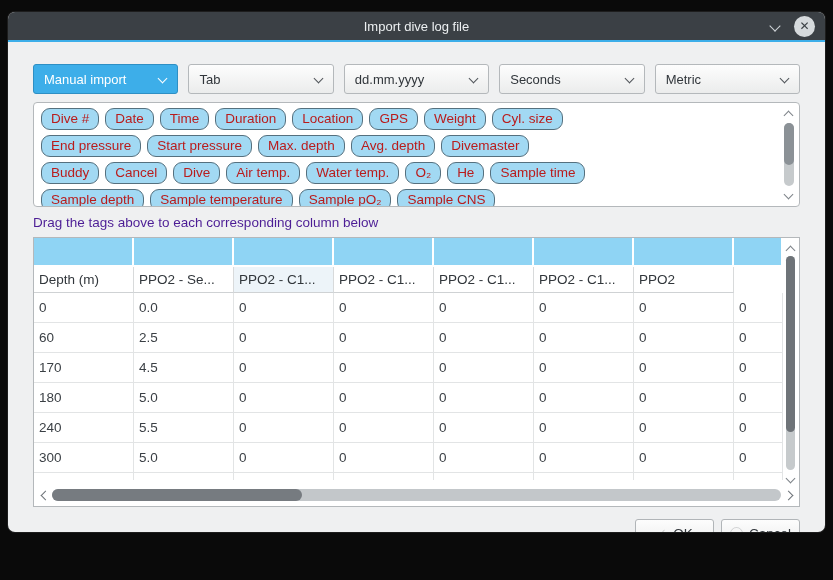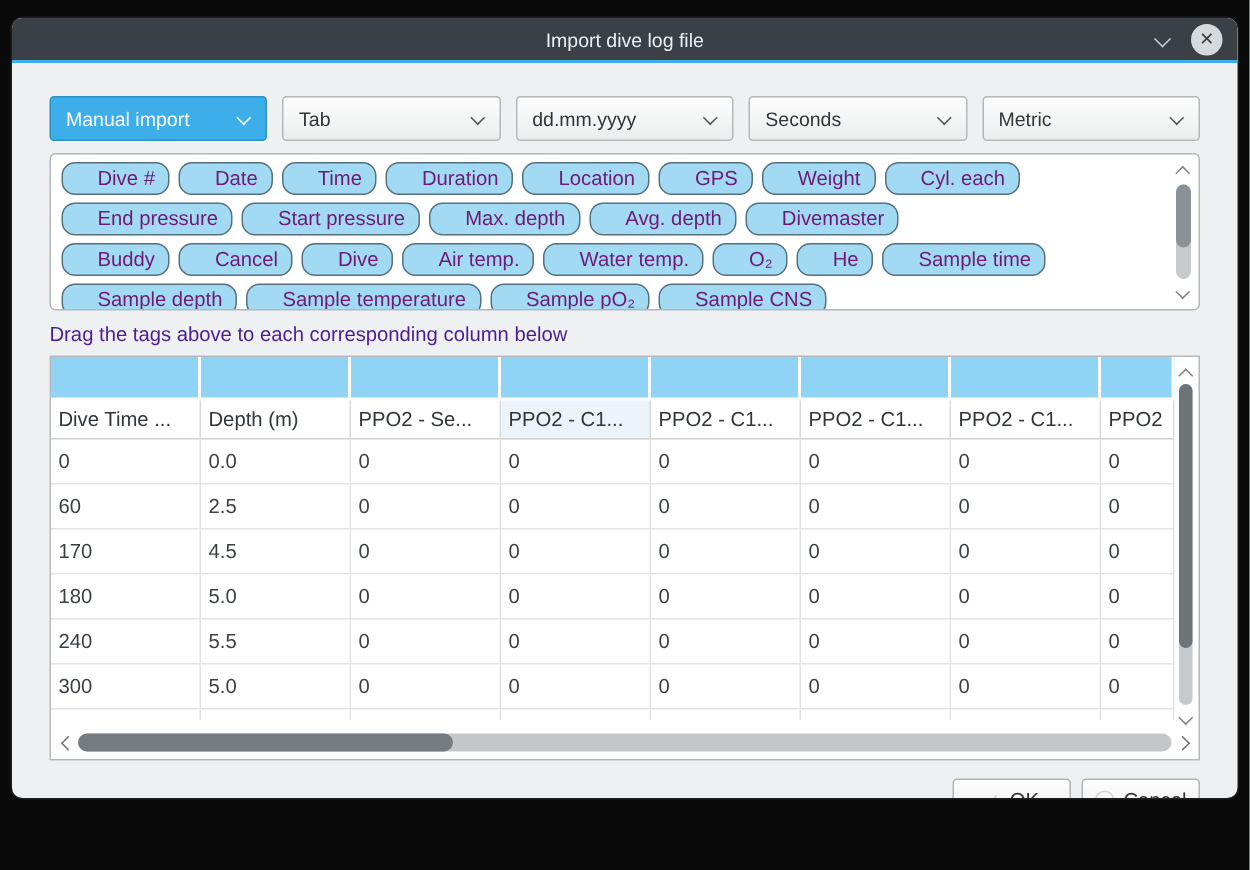--- a/index.html
+++ b/index.html
@@ -61,22 +61,22 @@
   .tags-box{
     margin-top:8px;height:103px;background:#ffffff;
     border:1px solid #b4b8bb;border-radius:4px;
     position:relative;overflow:hidden;flex:0 0 auto;
   }
   .tag-rows{position:absolute;left:7px;top:5px;right:26px;}
   .tag-row{display:flex;gap:6px;margin-bottom:5px;}
   .tag{
     background:var(--tag-bg,#a2d9f3);
     border:1px solid var(--tag-border,#55707e);
-    border-radius:9px;padding:2px 9px 3px 23px;
-    font-size:13.5px;color:#701a75;white-space:nowrap;cursor:grab;
+    border-radius:9px;padding:2px 9px 3px 9px;
+    font-size:13.5px;color:#b91c1c;white-space:nowrap;cursor:grab;
   }
   .tags-scrollbar{position:absolute;top:2px;right:3px;bottom:2px;width:14px;}
   .sb-chev{position:absolute;left:50%;width:8px;height:8px;margin-left:-4px;}
   .sb-chev::before{
     content:"";position:absolute;left:0;width:6px;height:6px;
     border-right:1.5px solid #7d8388;border-bottom:1.5px solid #7d8388;
   }
   .sb-chev.up{top:5px;}  .sb-chev.up::before{top:2px;transform:rotate(-135deg);}
   .sb-chev.down{bottom:5px;} .sb-chev.down::before{top:0;transform:rotate(45deg);}
   .tags-scrollbar .track{
@@ -195,21 +195,21 @@
     <div class="tags-box">
       <div class="tag-rows">
           <div class="tag-row">
             <div class="tag">Dive #</div>
             <div class="tag">Date</div>
             <div class="tag">Time</div>
             <div class="tag">Duration</div>
             <div class="tag">Location</div>
             <div class="tag">GPS</div>
             <div class="tag">Weight</div>
-            <div class="tag">Cyl. each</div>
+            <div class="tag">Cyl. size</div>
           </div>
           <div class="tag-row">
             <div class="tag">End pressure</div>
             <div class="tag">Start pressure</div>
             <div class="tag">Max. depth</div>
             <div class="tag">Avg. depth</div>
             <div class="tag">Divemaster</div>
           </div>
           <div class="tag-row">
             <div class="tag">Buddy</div>
@@ -244,21 +244,20 @@
             <div class="drop-cell"></div>
             <div class="drop-cell"></div>
             <div class="drop-cell"></div>
             <div class="drop-cell"></div>
             <div class="drop-cell"></div>
             <div class="drop-cell"></div>
             <div class="drop-cell"></div>
             <div class="drop-cell"></div>
           </div>
         <div class="grid-row head-row">
-            <div class="head-cell">Dive Time ...</div>
             <div class="head-cell">Depth (m)</div>
             <div class="head-cell">PPO2 - Se...</div>
             <div class="head-cell head-highlight">PPO2 - C1...</div>
             <div class="head-cell">PPO2 - C1...</div>
             <div class="head-cell">PPO2 - C1...</div>
             <div class="head-cell">PPO2 - C1...</div>
             <div class="head-cell">PPO2</div>
           </div>
         <div>
             <div class="grid-row body-row">

